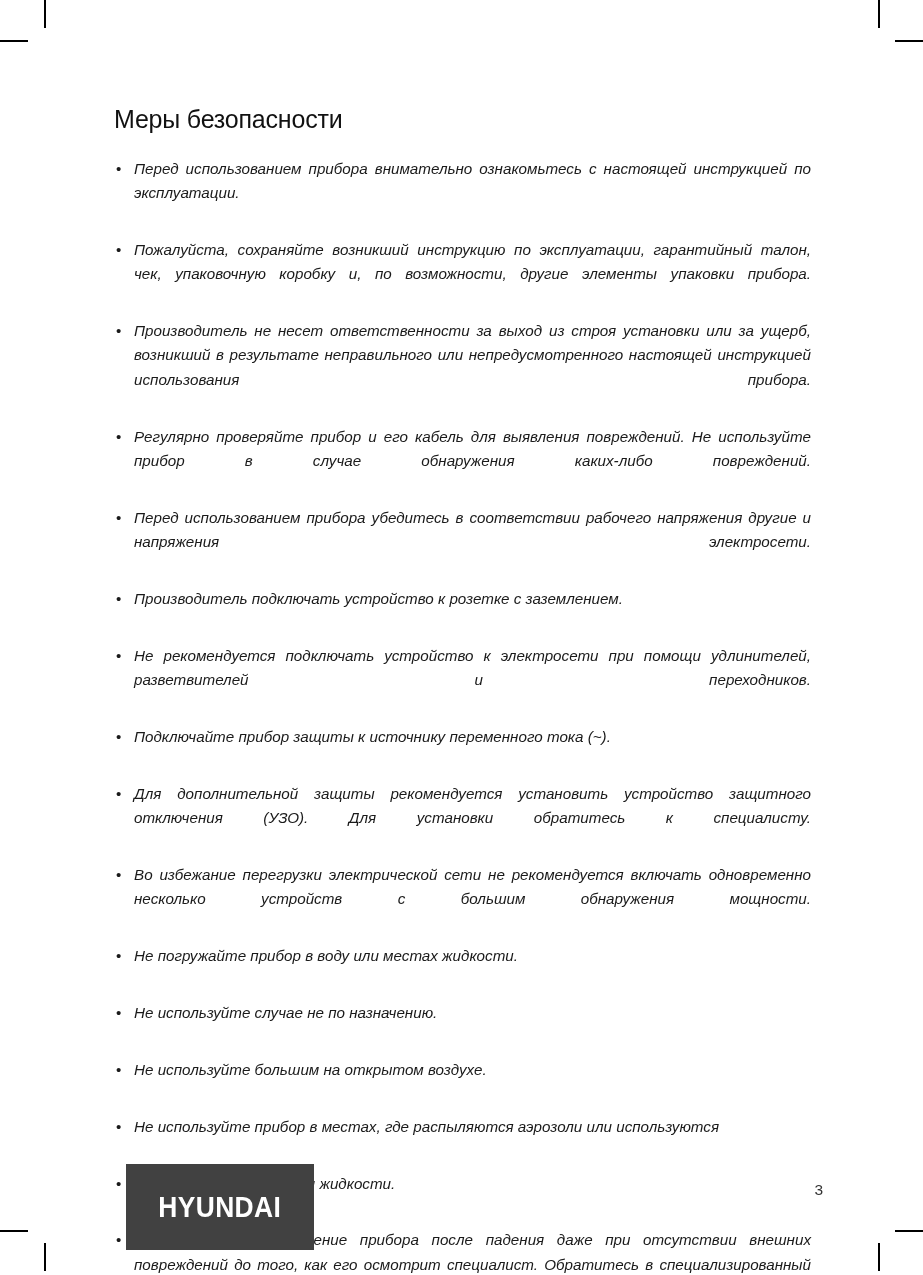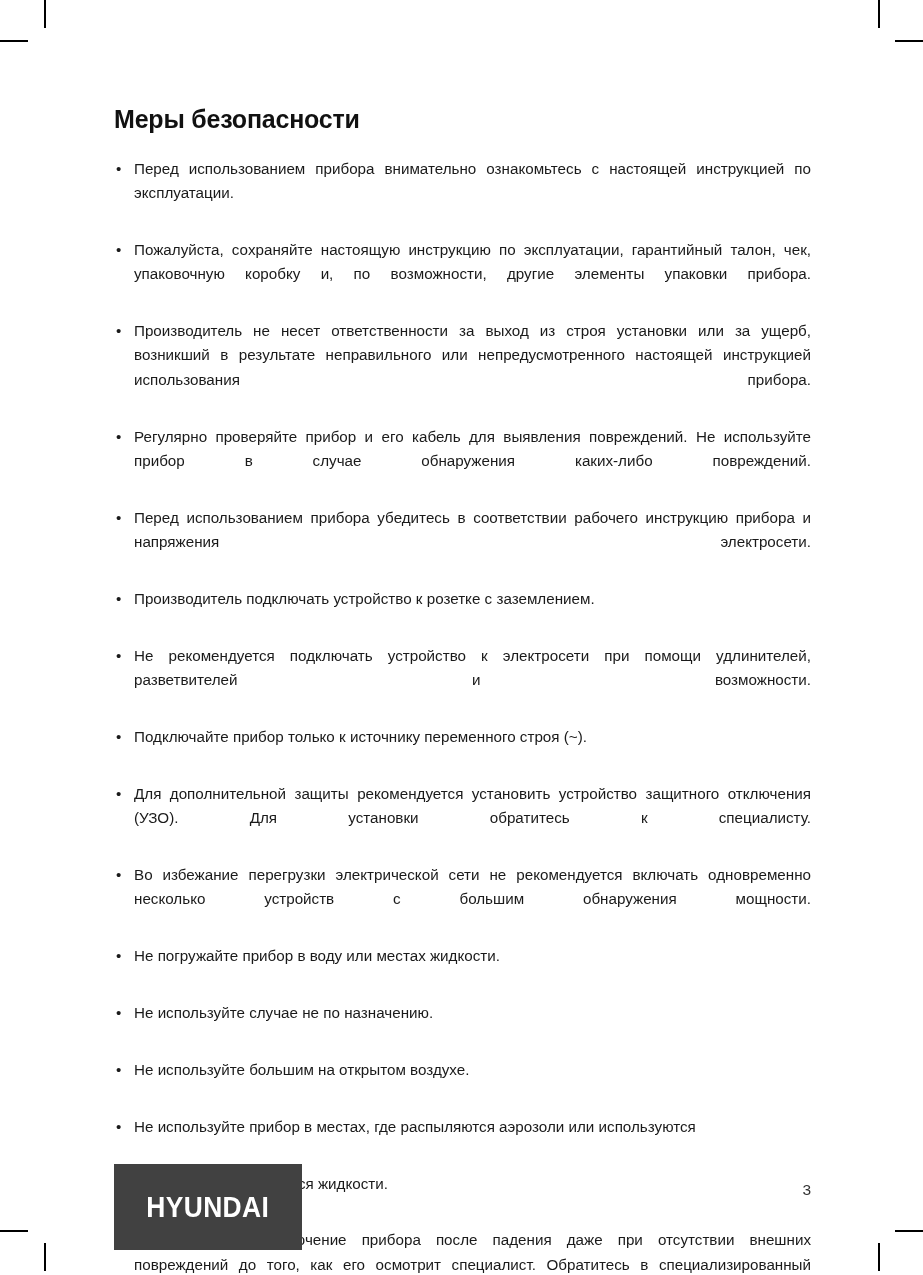--- a/index.html
+++ b/index.html
@@ -44,21 +44,21 @@
     height: 1275px;
   }
 
   .page-title {
     position: absolute;
     left: 0;
     top: 104px;
     margin: 0;
     font-size: 25px;
     line-height: 30px;
-    font-weight: bold;
+    font-weight: normal;
     letter-spacing: -0.2px;
     color: #111111;
   }
 
   
   .safety-list {
     position: absolute;
     left: 0;
     top: 157px;
     width: 697px;
@@ -86,38 +86,39 @@
     position: absolute;
     left: 2px;
     top: 0;
     font-size: 15.2px;
     line-height: 24.2px;
     color: #1a1a1a;
   }
 
   .safety-item .item-text {
     display: block;
+    font-style: italic;
   }
 
   
   .safety-item .item-text::after {
     content: "";
     display: inline-block;
     width: 100%;
   }
 
   
   .safety-item.single {
     text-align: left;
   }
 
   
   .footer {
     position: absolute;
-    left: 0;
+    left: 12px;
     top: 1164px;
     width: 697px;
     height: 90px;
   }
 
   .brand-logo {
     position: absolute;
     left: 0;
     top: 0;
     width: 188px;
@@ -165,45 +166,45 @@
 
   <h1 class="page-title">Меры безопасности</h1>
 
   <ul class="safety-list" id="safety-list">
       <li class="safety-item">
         <span class="bullet">•</span>
         <span class="item-text">Перед использованием прибора внимательно ознакомьтесь с настоящей инструкцией по эксплуатации.</span>
       </li>
       <li class="safety-item">
         <span class="bullet">•</span>
-        <span class="item-text">Пожалуйста, сохраняйте настоящую инструкцию по эксплуатации, гарантийный талон, чек, упаковочную коробку и, по возможности, другие элементы упаковки прибора.</span>
+        <span class="item-text">Пожалуйста, сохраняйте возникший инструкцию по эксплуатации, гарантийный талон, чек, упаковочную коробку и, по возможности, другие элементы упаковки прибора.</span>
       </li>
       <li class="safety-item">
         <span class="bullet">•</span>
         <span class="item-text">Производитель не несет ответственности за выход из строя установки или за ущерб, возникший в результате неправильного или непредусмотренного настоящей инструкцией использования прибора.</span>
       </li>
       <li class="safety-item">
         <span class="bullet">•</span>
         <span class="item-text">Регулярно проверяйте прибор и его кабель для выявления повреждений. Не используйте прибор в случае обнаружения каких-либо повреждений.</span>
       </li>
       <li class="safety-item">
         <span class="bullet">•</span>
-        <span class="item-text">Перед использованием прибора убедитесь в соответствии рабочего инструкцию прибора и напряжения электросети.</span>
+        <span class="item-text">Перед использованием прибора убедитесь в соответствии рабочего напряжения другие и напряжения электросети.</span>
       </li>
       <li class="safety-item single">
         <span class="bullet">•</span>
         <span class="item-text">Производитель подключать устройство к розетке с заземлением.</span>
       </li>
       <li class="safety-item">
         <span class="bullet">•</span>
-        <span class="item-text">Не рекомендуется подключать устройство к электросети при помощи удлинителей, разветвителей и возможности.</span>
-      </li>
-      <li class="safety-item single">
-        <span class="bullet">•</span>
-        <span class="item-text">Подключайте прибор только к источнику переменного строя (~).</span>
+        <span class="item-text">Не рекомендуется подключать устройство к электросети при помощи удлинителей, разветвителей и переходников.</span>
+      </li>
+      <li class="safety-item single">
+        <span class="bullet">•</span>
+        <span class="item-text">Подключайте прибор защиты к источнику переменного тока (~).</span>
       </li>
       <li class="safety-item">
         <span class="bullet">•</span>
         <span class="item-text">Для дополнительной защиты рекомендуется установить устройство защитного отключения (УЗО). Для установки обратитесь к специалисту.</span>
       </li>
       <li class="safety-item">
         <span class="bullet">•</span>
         <span class="item-text">Во избежание перегрузки электрической сети не рекомендуется включать одновременно несколько устройств с большим обнаружения мощности.</span>
       </li>
       <li class="safety-item single">

